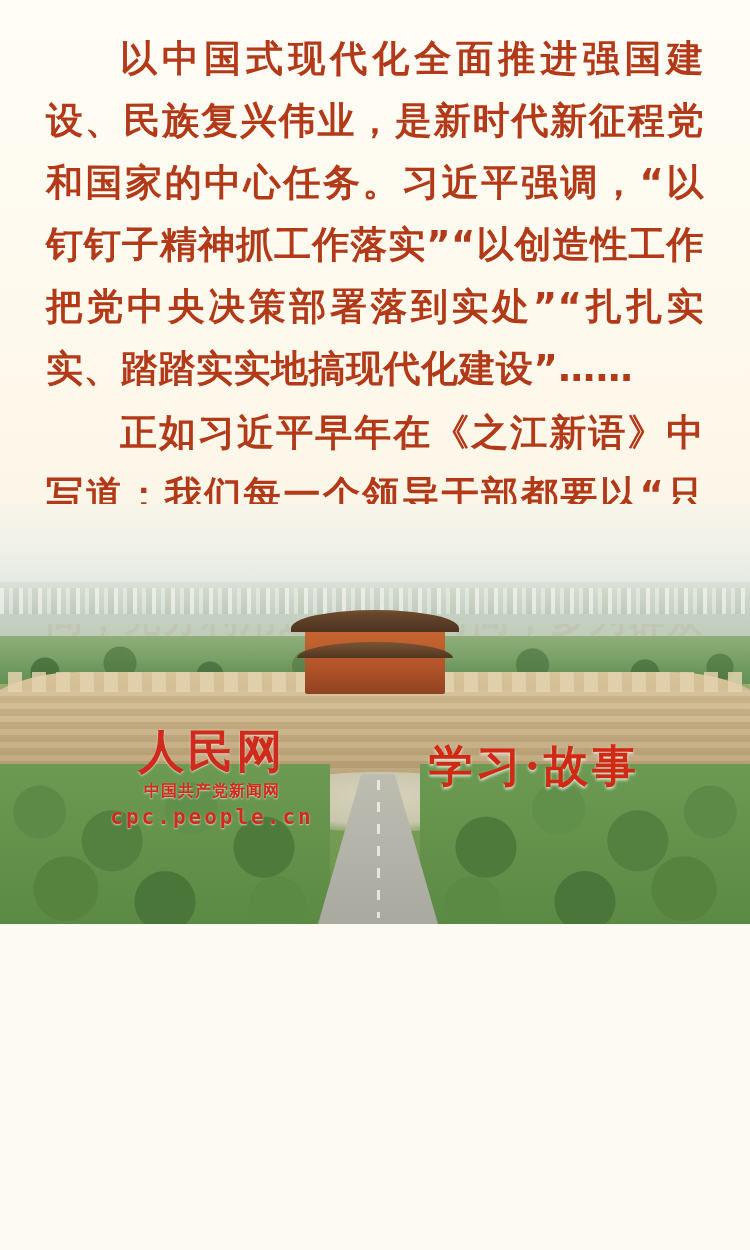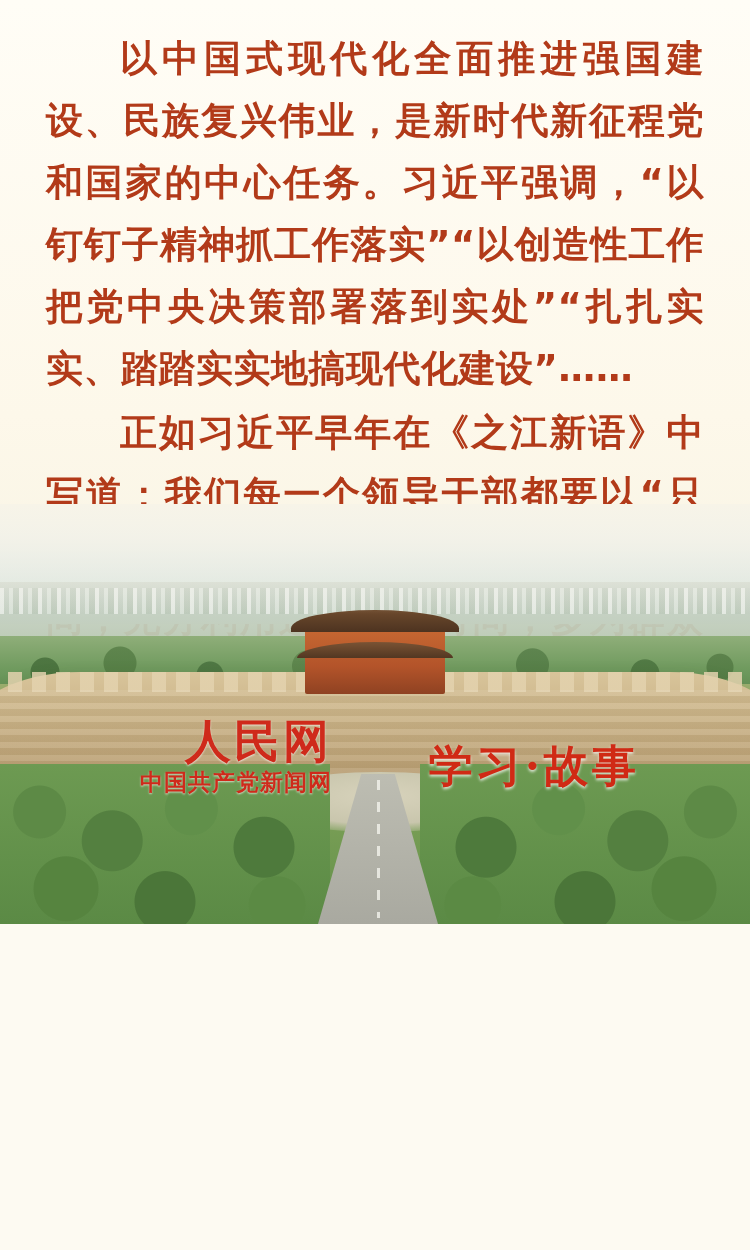--- a/index.html
+++ b/index.html
@@ -211,40 +211,40 @@
     position: absolute;
     top: 0; left: 0;
     width: 750px; height: 110px;
     background: linear-gradient(180deg, #f7f4e8 0%, rgba(247,244,232,.75) 35%, rgba(247,244,232,0) 100%);
   }
 
   
   .logo-block {
     position: absolute;
     left: 92px;
-    bottom: 128px;
+    bottom: 96px;
     width: 240px;
-    text-align: right;
+    text-align: center;
     line-height: 1;
   }
   .logo-main {
     font-size: 46px;
     font-weight: 700;
     color: #cf2a1b;
     letter-spacing: 3px;
     font-family: "DejaVu Sans", "Liberation Sans", sans-serif;
     text-shadow: 0 1px 2px rgba(255,255,255,.7);
   }
   .logo-sub {
     margin-top: 9px;
-    font-size: 23px;
+    font-size: 16px;
     font-weight: 700;
     color: #cf2a1b;
     letter-spacing: 1px;
-    font-family: Liberation Mono, monospace;
+    font-family: Liberation Sans, sans-serif;
     text-shadow: 0 1px 2px rgba(255,255,255,.7);
   }
   .logo-url {
     margin-top: 8px;
     font-size: 21px;
     font-weight: 700;
     color: #cf2a1b;
     letter-spacing: 3px;
     font-family: "DejaVu Sans Mono", "Liberation Mono", monospace;
     text-shadow: 0 1px 2px rgba(255,255,255,.7);
@@ -287,17 +287,18 @@
     <div class="plaza"></div>
     <div class="treeRowL"></div>
     <div class="treeRowR"></div>
     <div class="road"></div>
     <div class="photo-fade-top"></div>
   </div>
 
   <div class="logo-block">
     <div class="logo-main">人民网</div>
     <div class="logo-sub">中国共产党新闻网</div>
+    <div class="logo-url">cpc.people.cn</div>
   </div>
 
   <div class="series-badge">学习·故事</div>
 
 </div>
 
 </body></html>

